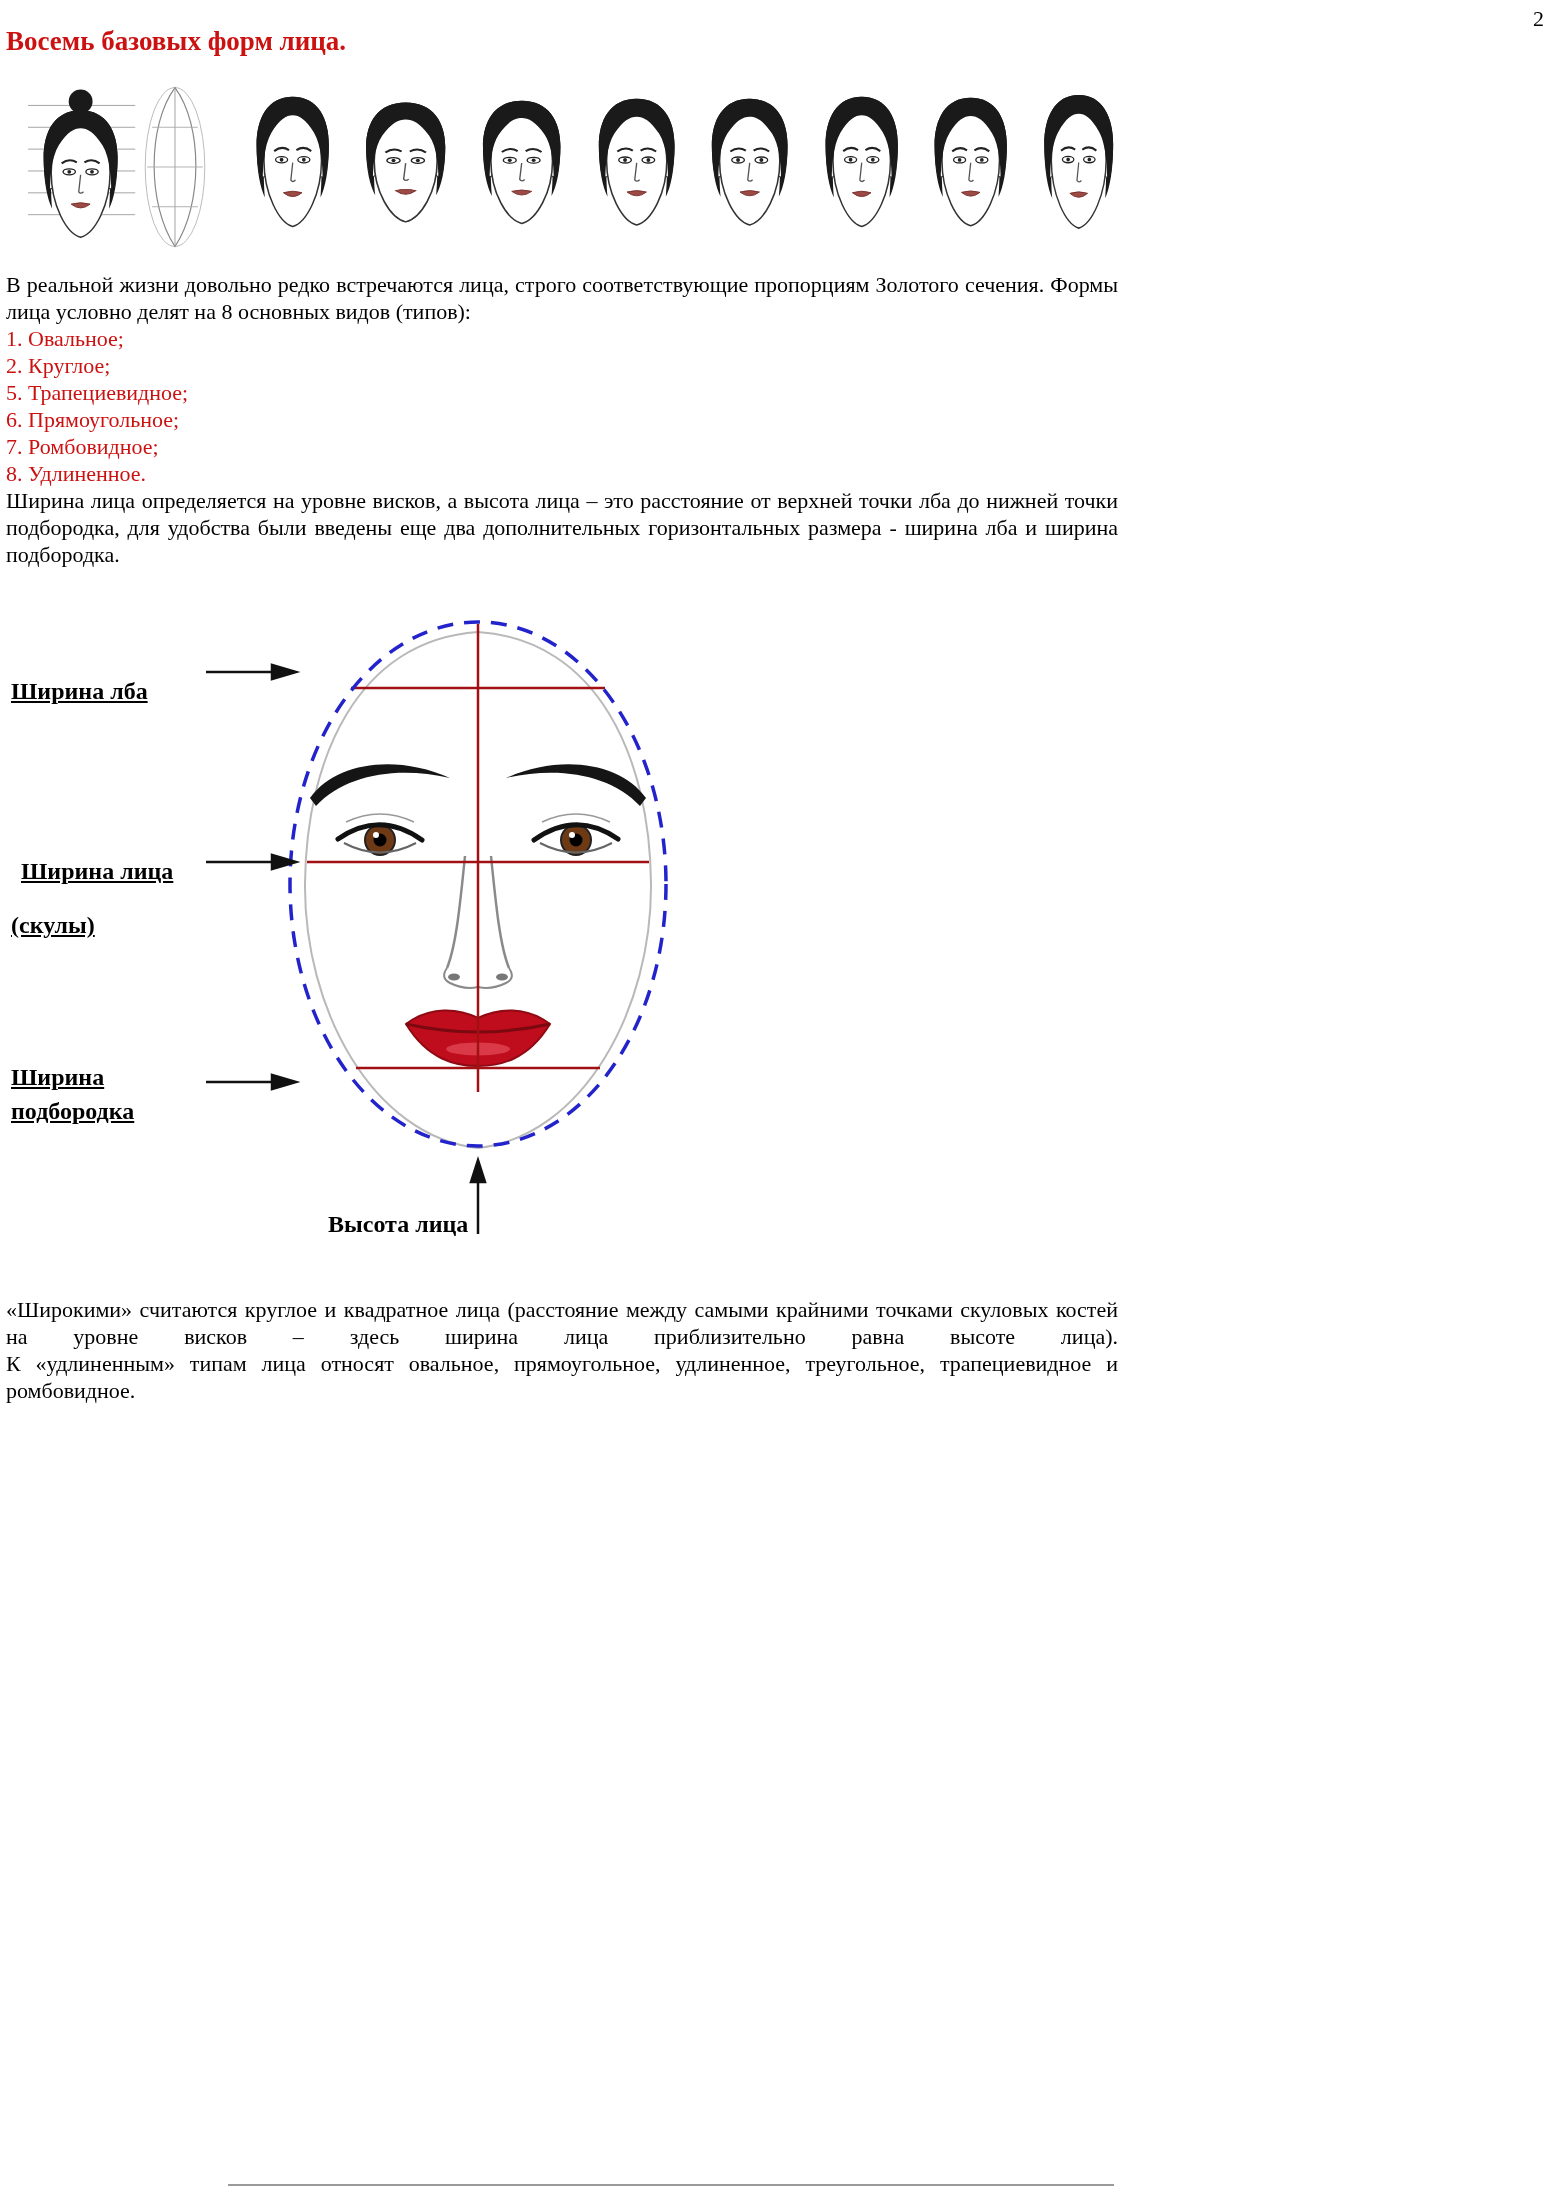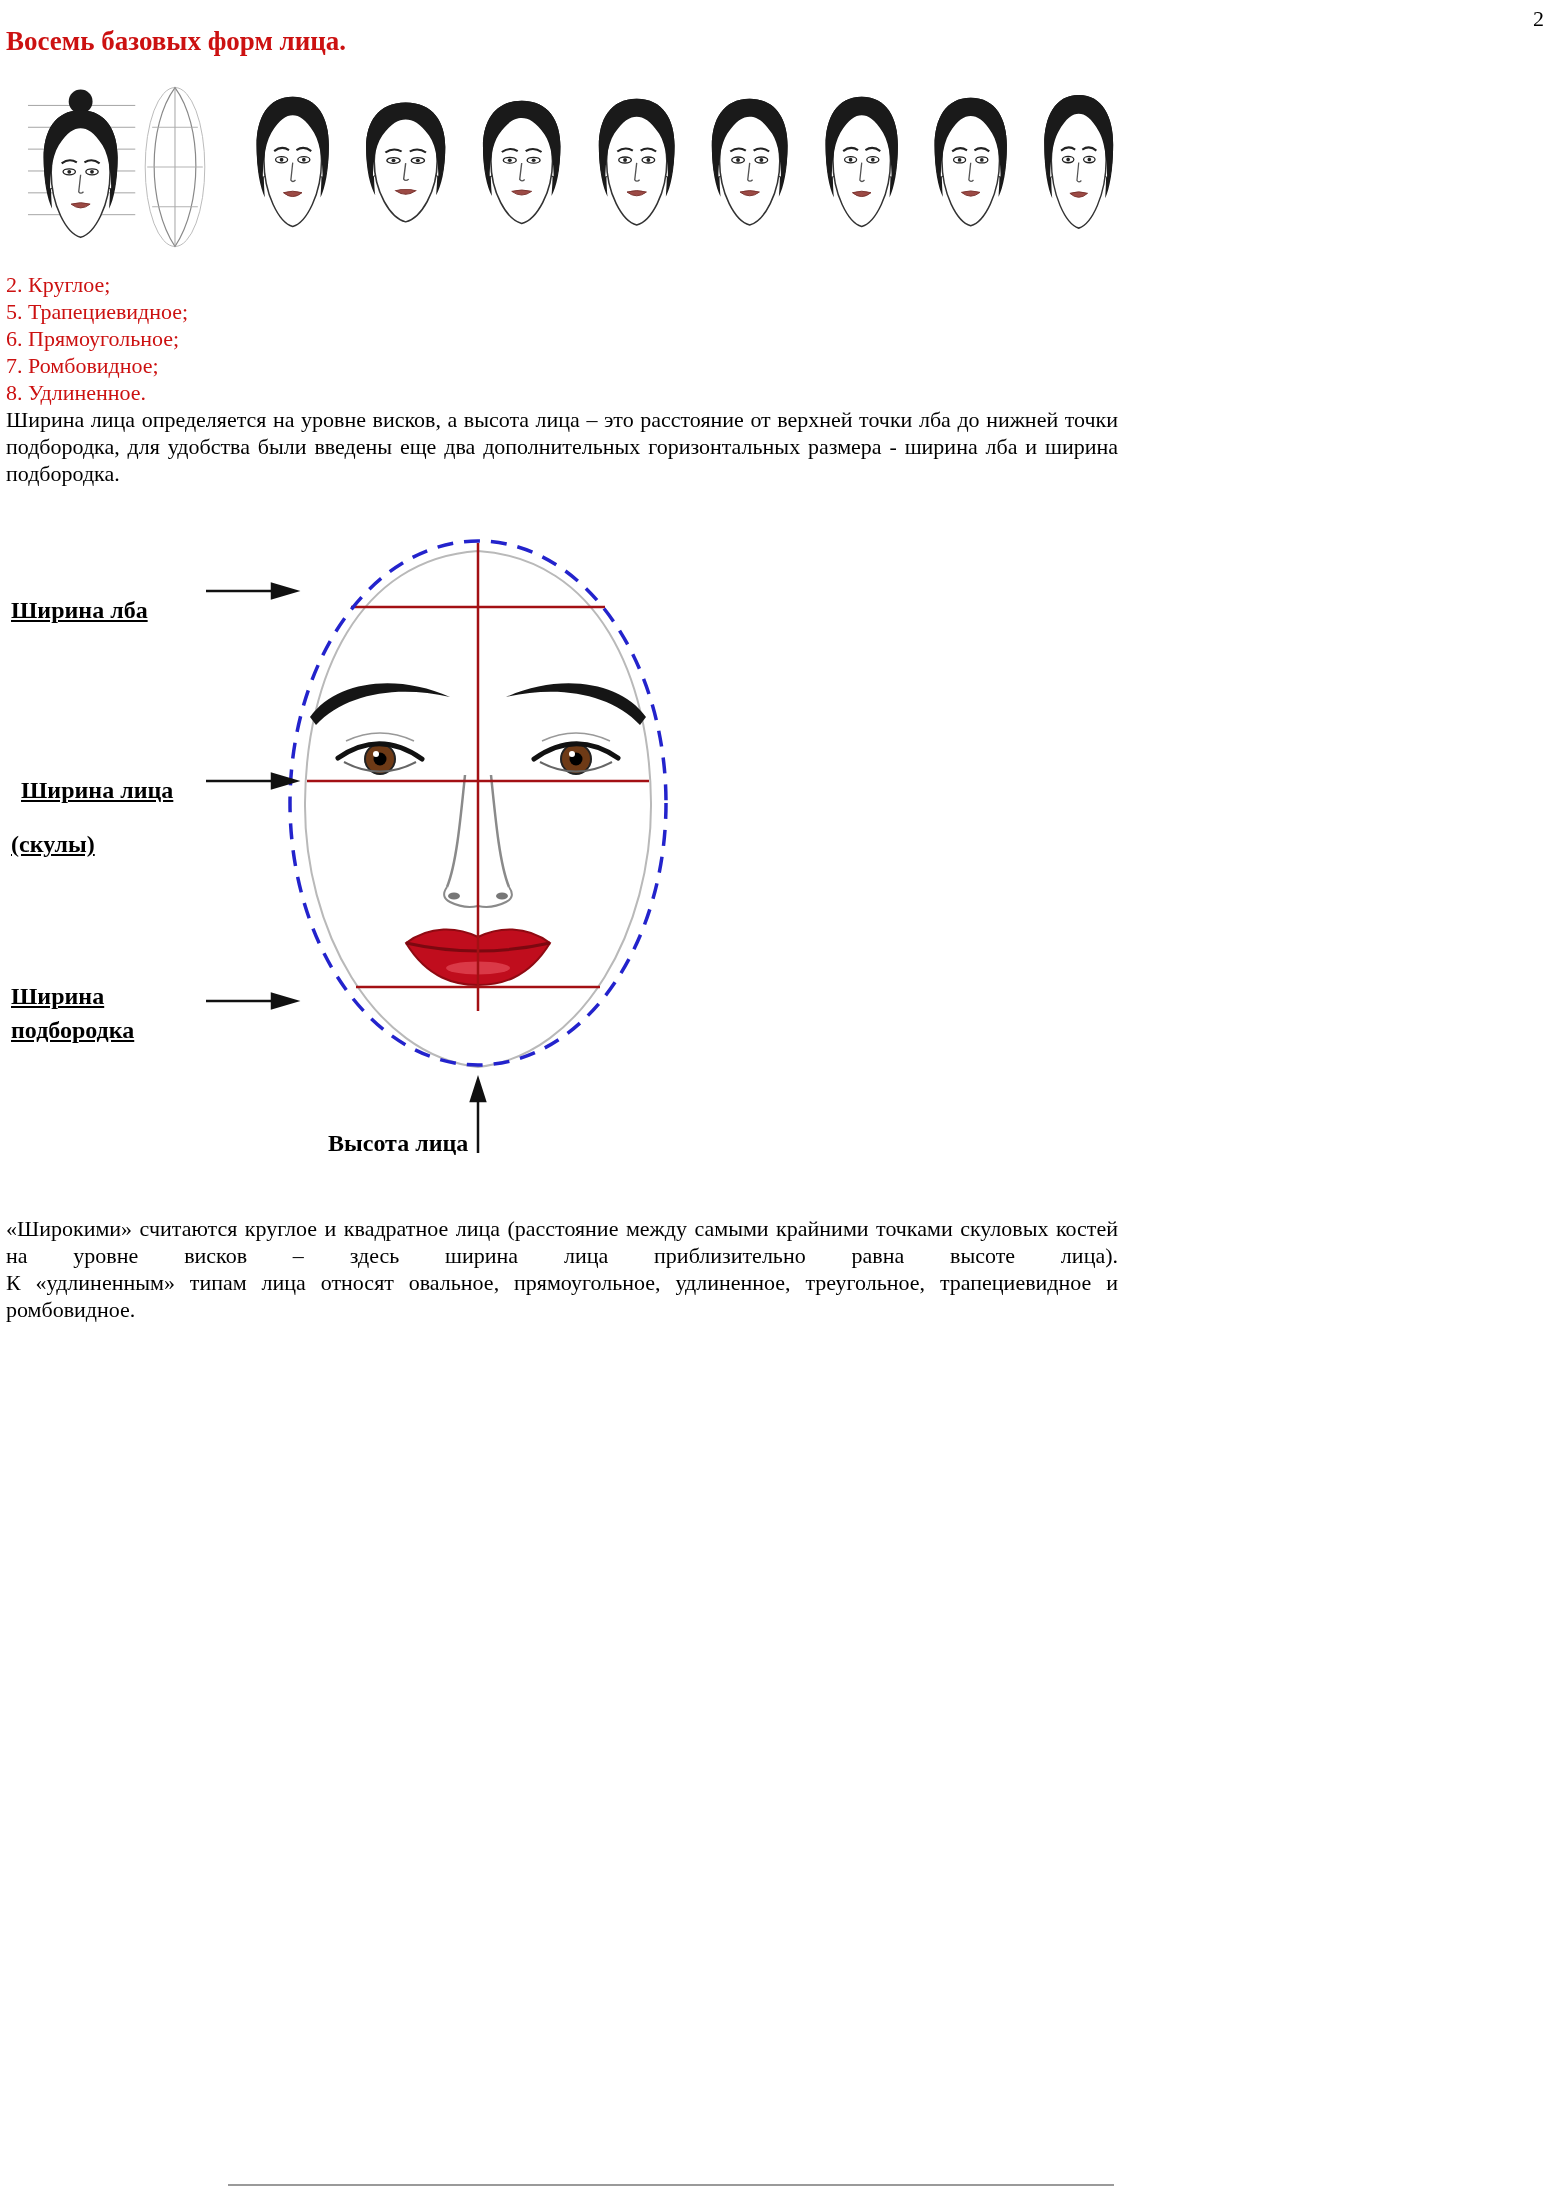--- a/index.html
+++ b/index.html
@@ -141,22 +141,24 @@
           <use href="#sym-face"></use>
         </svg>
       <svg class="mini-face" viewBox="0 0 90 155" preserveAspectRatio="none" style="width:84px;height:148px">
           <use href="#sym-face"></use>
         </svg>
       <svg class="mini-face" viewBox="0 0 90 155" preserveAspectRatio="none" style="width:80px;height:154px">
           <use href="#sym-face"></use>
         </svg>
     </div>
 
+    <p class="body">В реальной жизни довольно редко встречаются лица, строго соответствующие пропорциям Золотого сечения. Формы лица условно делят на 8 основных видов (типов):</p>
 
     <div class="red-list">
+      <div>1. Овальное;</div>
       <div>2. Круглое;</div>
       <div>5. Трапециевидное;</div>
       <div>6. Прямоугольное;</div>
       <div>7. Ромбовидное;</div>
       <div>8. Удлиненное.</div>
     </div>
 
 
 
     <p class="body">Ширина лица определяется на уровне висков, а высота лица – это расстояние от верхней точки лба до нижней точки подбородка, для удобства были введены еще два дополнительных горизонтальных размера - ширина лба и ширина подбородка.</p>

